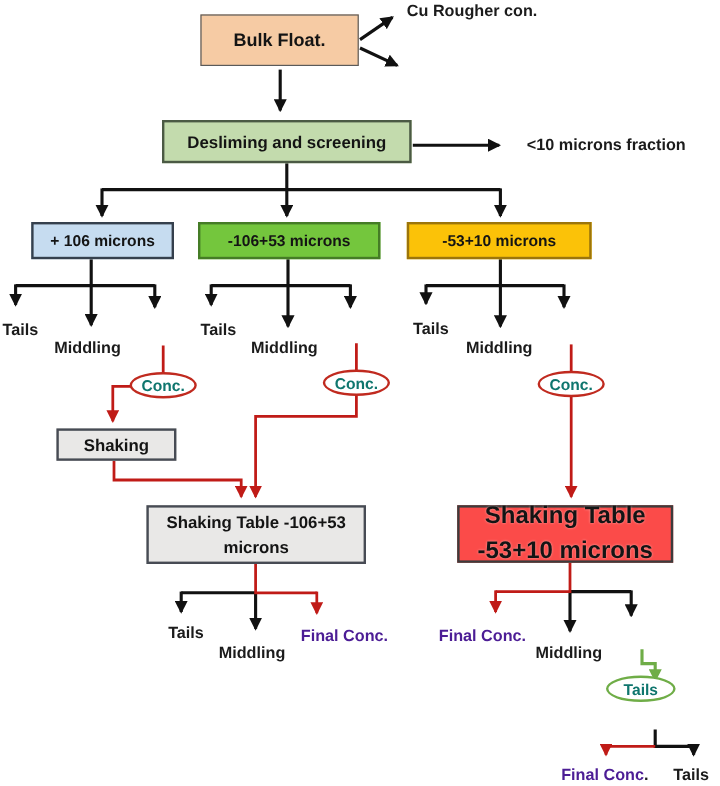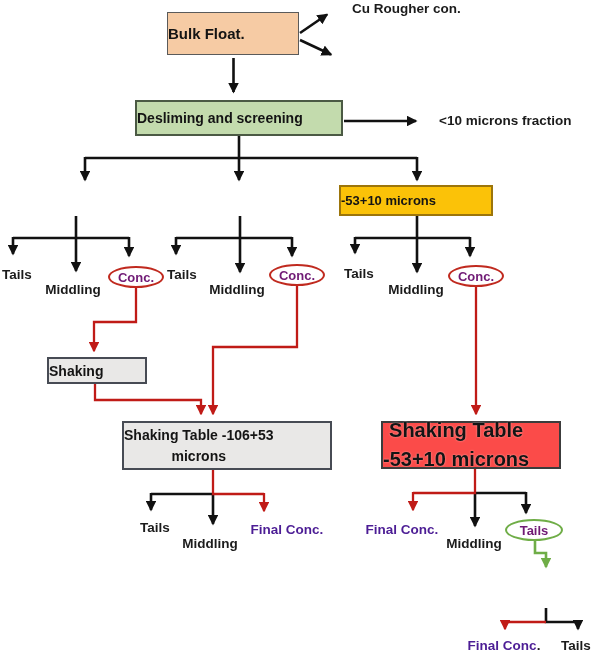--- a/index.html
+++ b/index.html
@@ -1,42 +1,42 @@
 <!DOCTYPE html>
 <html><head>
 <meta charset="utf-8">
 <style>
   html,body{margin:0;padding:0;background:#ffffff;}
   .canvas{position:relative;width:600px;height:655px;background:#ffffff;overflow:hidden;
           font-family:"Liberation Sans",sans-serif;}
   .lines{position:absolute;left:0;top:0;width:600px;height:655px;}
-  .node{position:absolute;box-sizing:border-box;display:flex;align-items:center;
+  .node{position:absolute;box-sizing:border-box;display:flex;align-items:center;justify-content:center;
         text-align:center;font-weight:bold;color:#141414;}
   .node-bulk{left:167px;top:12px;width:132px;height:43px;background:#f6cba4;border:1.5px solid #5a5a5a;font-size:15px;}
   .node-desliming{left:135px;top:100px;width:208px;height:36px;background:#c3dbad;border:2px solid #4b5a44;font-size:14px;}
   .node-plus106{left:26px;top:185px;width:119px;height:31px;background:#c6dcf0;border:2px solid #35404d;font-size:13px;}
   .node-m106p53{left:165px;top:185px;width:152px;height:31px;background:#74c63d;border:2px solid #457c26;font-size:13px;}
   .node-m53p10{left:339px;top:185px;width:154px;height:31px;background:#fbc208;border:2px solid #9c750b;font-size:13px;}
   .node-regrind{left:47px;top:357px;width:100px;height:27px;background:#e9e8e7;border:2px solid #474b54;font-size:14px;}
-  .node-st1{left:122px;top:421px;width:210px;height:49px;background:#e9e8e7;border:2px solid #474b54;font-size:14px;line-height:1.45;}
+  .node-st1{left:122px;top:421px;width:183px;height:49px;background:#e9e8e7;border:2px solid #474b54;font-size:14px;line-height:1.45;}
   .node-st2{left:381px;top:421px;width:180px;height:48px;background:#fb4b49;border:2px solid #3c3c3c;font-size:20px;line-height:1.45;
             text-shadow:0 0 2px rgba(255,255,255,.55);}
   .node-tinfloat{left:498px;top:572px;width:95px;height:36px;background:#d05083;border:2px solid #2e2030;font-size:14px;}
   .ell{position:absolute;box-sizing:border-box;border-radius:50%;display:flex;align-items:center;justify-content:center;
-       font-weight:bold;font-size:13px;color:#701a75;background:#ffffff;}
+       font-weight:bold;font-size:13px;color:#0f766e;background:#ffffff;margin-top:44px;}
   .ell-red{border:2px solid #c02a1f;}
   .ell-green{border:2px solid #6fad47;}
   .ell-conc1{left:108px;top:266px;width:56px;height:22px;}
   .ell-conc2{left:269px;top:264px;width:56px;height:22px;}
   .ell-conc3{left:448px;top:265px;width:56px;height:22px;}
   .ell-tails{left:505px;top:519px;width:58px;height:22px;}
   .lbl{position:absolute;font-weight:bold;font-size:13.5px;color:#1b1b1b;white-space:nowrap;line-height:1.1;}
   .lbl-c{transform:translateX(-50%);text-align:center;}
   .red-text{color:#4c1d95;}
-  .lbl-cu{left:352px;top:2px;}
+  .lbl-cu{left:339px;top:2px;}
   .lbl-py{left:344px;top:50px;}
   .lbl-fraction{left:427px;top:114px;margin-left:12px;}
   .lbl-g1-tails{left:17px;top:268px;}
   .lbl-g1-middling{left:73px;top:283px;}
   .lbl-g2-tails{left:182px;top:268px;}
   .lbl-g2-middling{left:237px;top:283px;}
   .lbl-g3-tails{left:359px;top:267px;}
   .lbl-g3-middling{left:416px;top:283px;}
   .lbl-st1-tails{left:155px;top:521px;}
   .lbl-st1-middling{left:210px;top:537px;}
@@ -119,20 +119,26 @@
       <path d="M535,541 L535,553 L546,553 L546,567" marker-end="url(#ag)"></path>
     </g>
   </svg>
 
   <div class="node node-bulk">
     <span>Bulk Float.</span>
   </div>
   <div class="node node-desliming">
     <span>Desliming and screening</span>
   </div>
+  <div class="node node-plus106">
+    <span>+ 106 microns</span>
+  </div>
+  <div class="node node-m106p53">
+    <span>-106+53 microns</span>
+  </div>
   <div class="node node-m53p10">
     <span>-53+10 microns</span>
   </div>
   <div class="node node-regrind">
     <span>Shaking</span>
   </div>
   <div class="node node-st1">
     <span><span>Shaking Table -106+53</span><br><span>microns</span></span>
   </div>
   <div class="node node-st2">

